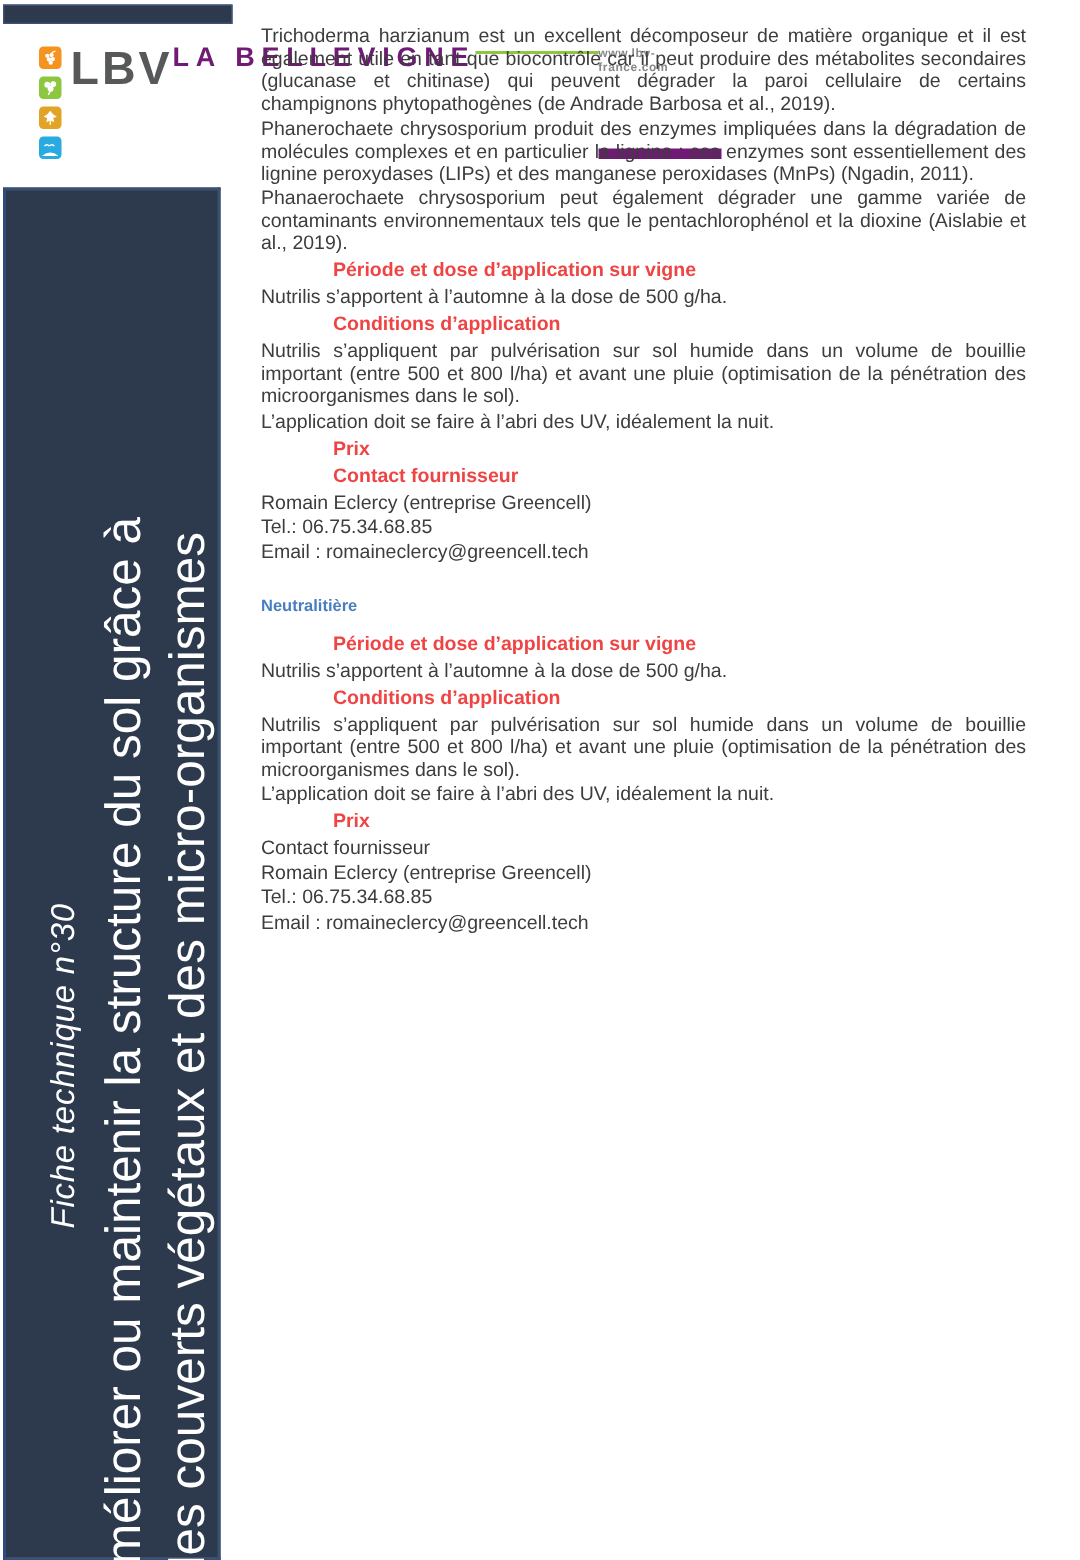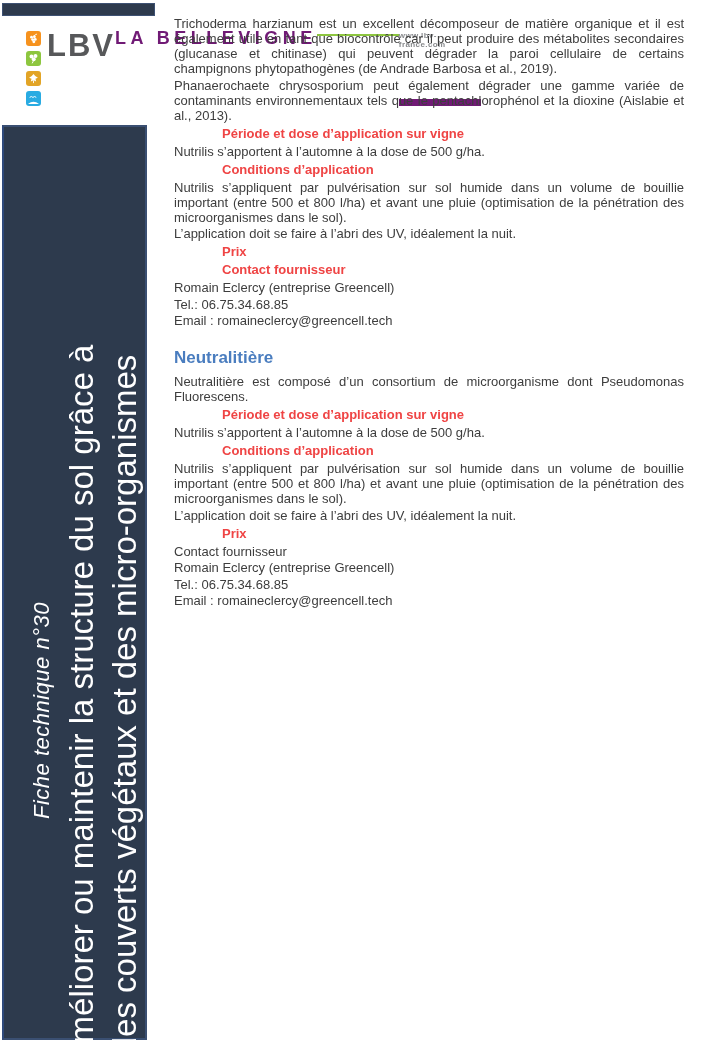--- a/index.html
+++ b/index.html
@@ -83,21 +83,21 @@
     position:absolute; left:174px; top:16px; width:510px;
     font-size:13px; line-height:15px; color:#3d3d3d;
   }
   .main p { margin:0 0 1.5px; }
   .body-just { text-align:justify; }
   .h-indent {
     font-weight:bold; color:#ef4444;
     margin:3px 0 3px 48px !important;
   }
   .blue-head {
-    font-weight:bold; color:#4a7dbf; font-size:17px;
+    font-weight:bold; color:#4a7dbf; font-size:11px;
     margin:22px 0 9px !important;
   }
 </style>
 </head>
 <body>
 
 <div class="page">
 
   <div class="topbar"></div>
 
@@ -152,38 +152,38 @@
     <div class="rotated fiche">Fiche technique n°30</div>
     <div class="rotated side-title">
       <div>Améliorer ou maintenir la structure du sol grâce à</div>
       <div>des couverts végétaux et des micro-organismes</div>
     </div>
   </div>
 
   <div class="main">
 
     <p class="body-just">Trichoderma harzianum est un excellent décomposeur de matière organique et il est également utile en tant que biocontrôle car il peut produire des métabolites secondaires (glucanase et chitinase) qui peuvent dégrader la paroi cellulaire de certains champignons phytopathogènes (de Andrade Barbosa et al., 2019).</p>
-    <p class="body-just">Phanaerochaete chrysosporium peut également dégrader une gamme variée de contaminants environnementaux tels que le pentachlorophénol et la dioxine (Aislabie et al., 2013).</p>
+    <p class="body-just">Phanerochaete chrysosporium produit des enzymes impliquées dans la dégradation de molécules complexes et en particulier la lignine : ces enzymes sont essentiellement des lignine peroxydases (LIPs) et des manganese peroxidases (MnPs) (Ngadin, 2011).</p>
+    <p class="body-just">Phanaerochaete chrysosporium peut également dégrader une gamme variée de contaminants environnementaux tels que le pentachlorophénol et la dioxine (Aislabie et al., 2019).</p>
 
     <p class="h-indent">Période et dose d’application sur vigne</p>
     <p>Nutrilis s’apportent à l’automne à la dose de 500 g/ha.</p>
 
     <p class="h-indent">Conditions d’application</p>
     <p class="body-just">Nutrilis s’appliquent par pulvérisation sur sol humide dans un volume de bouillie important (entre 500 et 800 l/ha) et avant une pluie (optimisation de la pénétration des microorganismes dans le sol).</p>
     <p>L’application doit se faire à l’abri des UV, idéalement la nuit.</p>
 
     <p class="h-indent">Prix</p>
 
     <p class="h-indent">Contact fournisseur</p>
     <p>Romain Eclercy (entreprise Greencell)</p>
     <p>Tel.: 06.75.34.68.85</p>
     <p>Email : romaineclercy@greencell.tech</p>
 
     <p class="blue-head">Neutralitière</p>
-    <p class="body-just">Neutralitière est composé d’un consortium de microorganisme dont Pseudomonas Fluorescens.</p>
 
     <p class="h-indent">Période et dose d’application sur vigne</p>
     <p>Nutrilis s’apportent à l’automne à la dose de 500 g/ha.</p>
 
     <p class="h-indent">Conditions d’application</p>
     <p class="body-just">Nutrilis s’appliquent par pulvérisation sur sol humide dans un volume de bouillie important (entre 500 et 800 l/ha) et avant une pluie (optimisation de la pénétration des microorganismes dans le sol).</p>
     <p>L’application doit se faire à l’abri des UV, idéalement la nuit.</p>
 
     <p class="h-indent">Prix</p>
 

